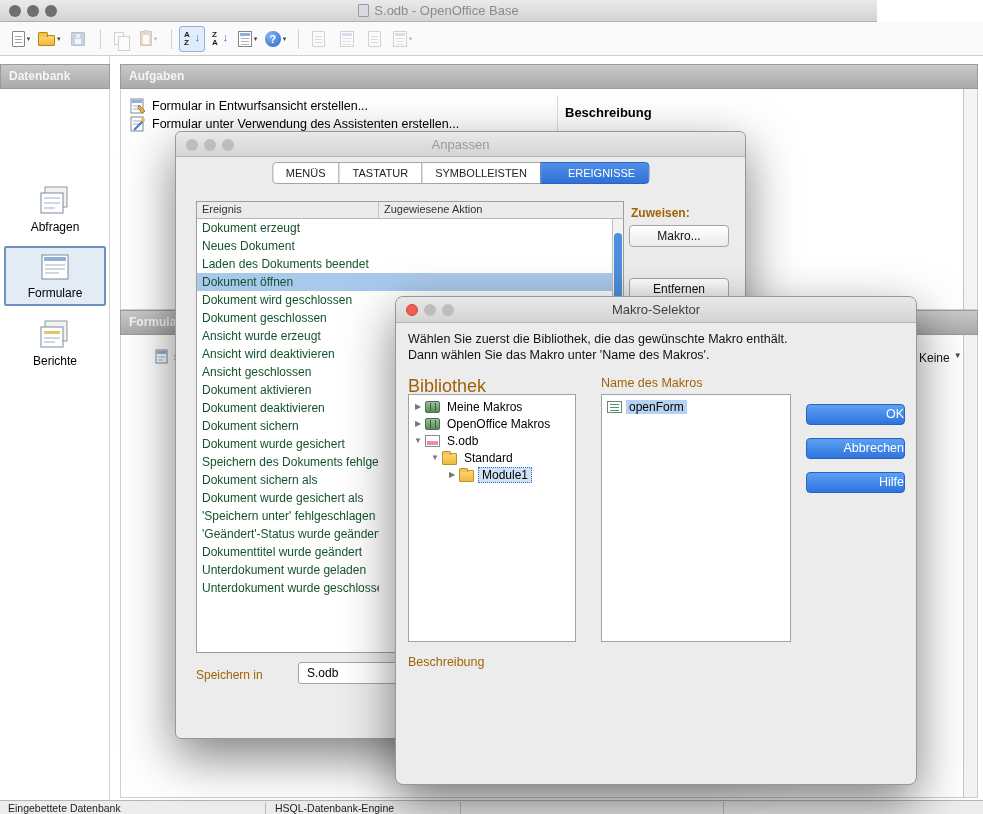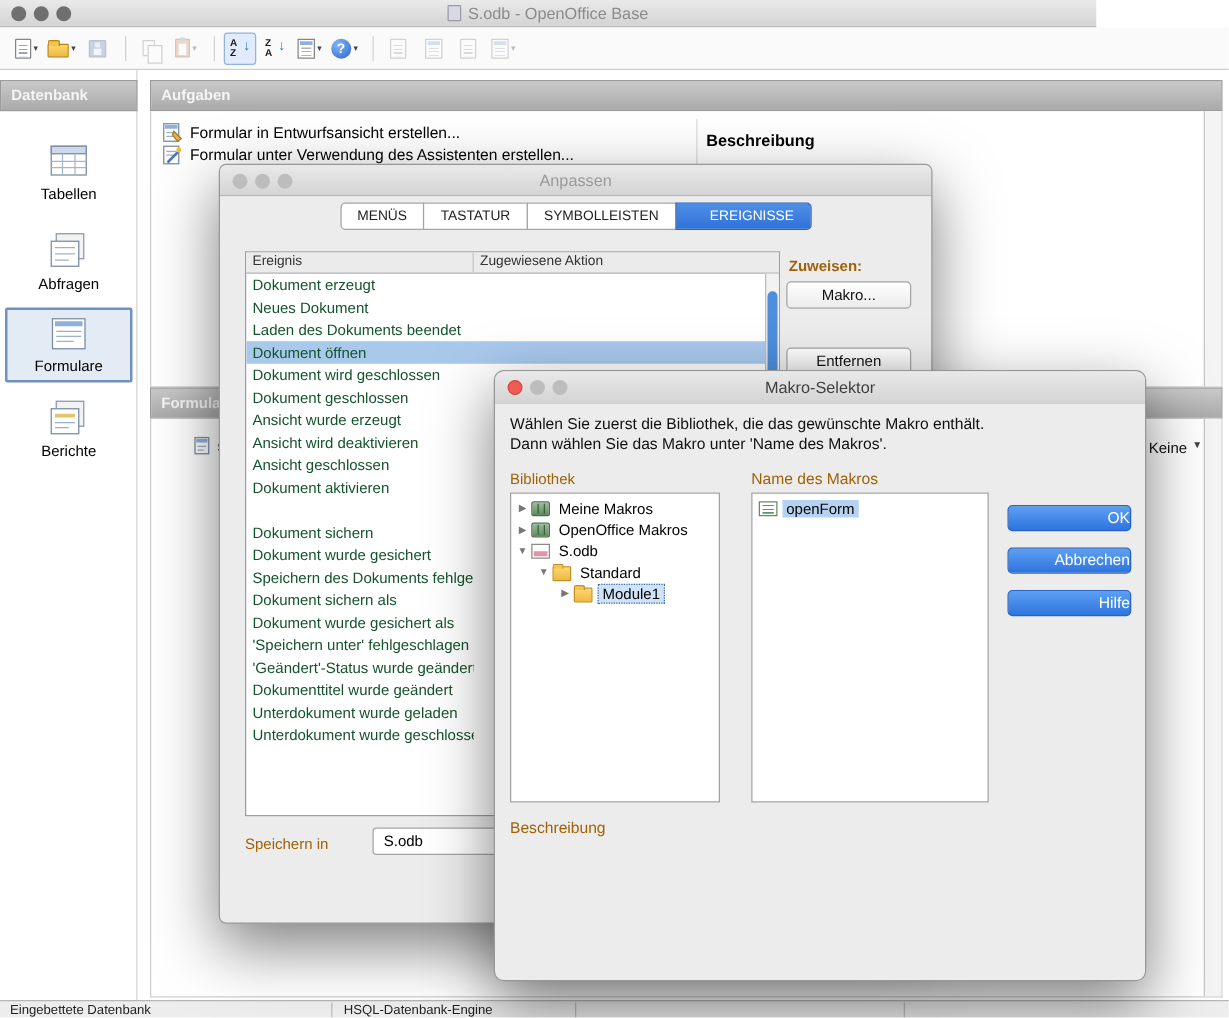--- a/index.html
+++ b/index.html
@@ -198,31 +198,20 @@
     <div class="tb-btn tb-disabled">
       <span class="tbi i-doc"></span>
     </div>
     <div class="tb-btn tb-disabled">
       <span class="tbi i-form"></span>
       <span class="tb-caret">▾</span>
     </div>
   </div>
 
 <div class="sidebar">
-  <div class="side-item" style="top:52px">
-    <svg class="side-ico" width="44" height="34">
-      <rect x="8" y="5" width="28" height="23" fill="#fff" stroke="#7a8aa0"></rect>
-      <rect x="8" y="5" width="28" height="6" fill="#cdd9ea" stroke="#7a8aa0"></rect>
-      <line x1="8" y1="17" x2="36" y2="17" stroke="#aab6c8"></line>
-        <line x1="8" y1="22" x2="36" y2="22" stroke="#aab6c8"></line>
-      <line x1="17" y1="11" x2="17" y2="28" stroke="#aab6c8"></line>
-        <line x1="27" y1="11" x2="27" y2="28" stroke="#aab6c8"></line>
-    </svg>
-    <span class="lbl">Tabellen</span>
-  </div>
   <div class="side-item" style="top:124px">
     <svg class="side-ico" width="44" height="34">
       <rect x="12" y="3" width="22" height="20" fill="#f2f2f2" stroke="#8a97a8"></rect>
       <rect x="8" y="9" width="22" height="20" fill="#fff" stroke="#7a8aa0"></rect>
       <line x1="11" y1="14" x2="27" y2="14" stroke="#9fb0c4"></line>
         <line x1="11" y1="19" x2="27" y2="19" stroke="#9fb0c4"></line>
       <line x1="11" y1="24" x2="22" y2="24" stroke="#9fb0c4"></line>
     </svg>
     <span class="lbl">Abfragen</span>
   </div>
@@ -358,20 +347,21 @@
         </div>
         <div class="trow">
           <div class="c1">Ansicht geschlossen</div>
           <div class="c2"></div>
         </div>
         <div class="trow">
           <div class="c1">Dokument aktivieren</div>
           <div class="c2"></div>
         </div>
         <div class="trow">
+          <div class="c1">Dokument deaktivieren</div>
           <div class="c2"></div>
         </div>
         <div class="trow">
           <div class="c1">Dokument sichern</div>
           <div class="c2"></div>
         </div>
         <div class="trow">
           <div class="c1">Dokument wurde gesichert</div>
           <div class="c2"></div>
         </div>
@@ -424,21 +414,21 @@
 <div class="dialog" style="left:395px;top:296px;width:522px;height:489px;z-index:20;border-radius:8px">
   <div class="dlg-titlebar" style="height:26px;border-radius:8px 8px 0 0">
     <span class="dtl red" style="left:10px"></span>
     <span class="dtl" style="left:28px"></span>
     <span class="dtl" style="left:46px"></span>
     <div class="dlg-title active" style="line-height:26px">Makro-Selektor</div>
   </div>
 
   <div class="msel-desc">Wählen Sie zuerst die Bibliothek, die das gewünschte Makro enthält. Dann wählen Sie das Makro unter 'Name des Makros'.</div>
 
-  <div class="lab" style="left:12px;top:79px;font-size:12px">Bibliothek</div>
+  <div class="lab" style="left:12px;top:79px;font-size:18px">Bibliothek</div>
   <div class="lab" style="left:205px;top:79px;font-size:12.5px">Name des Makros</div>
 
   <div class="listbox" style="left:12px;top:97px;width:168px;height:248px">
       <div class="titem" style="padding-left: 3px;">
         <span class="dis">▶</span>
         <span class="ticon library"></span>
         <span class="tlabel">Meine Makros</span>
       </div>
       <div class="titem" style="padding-left: 3px;">
         <span class="dis">▶</span>

